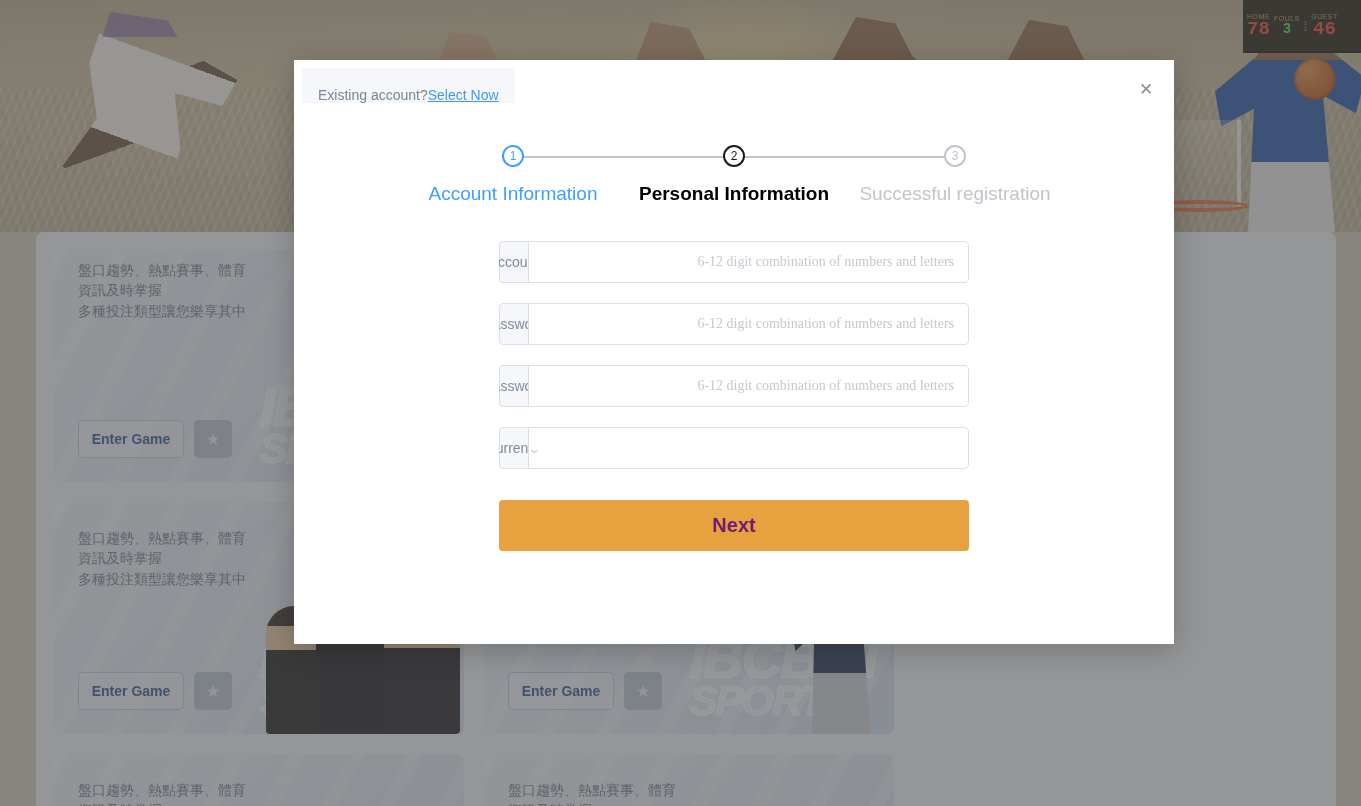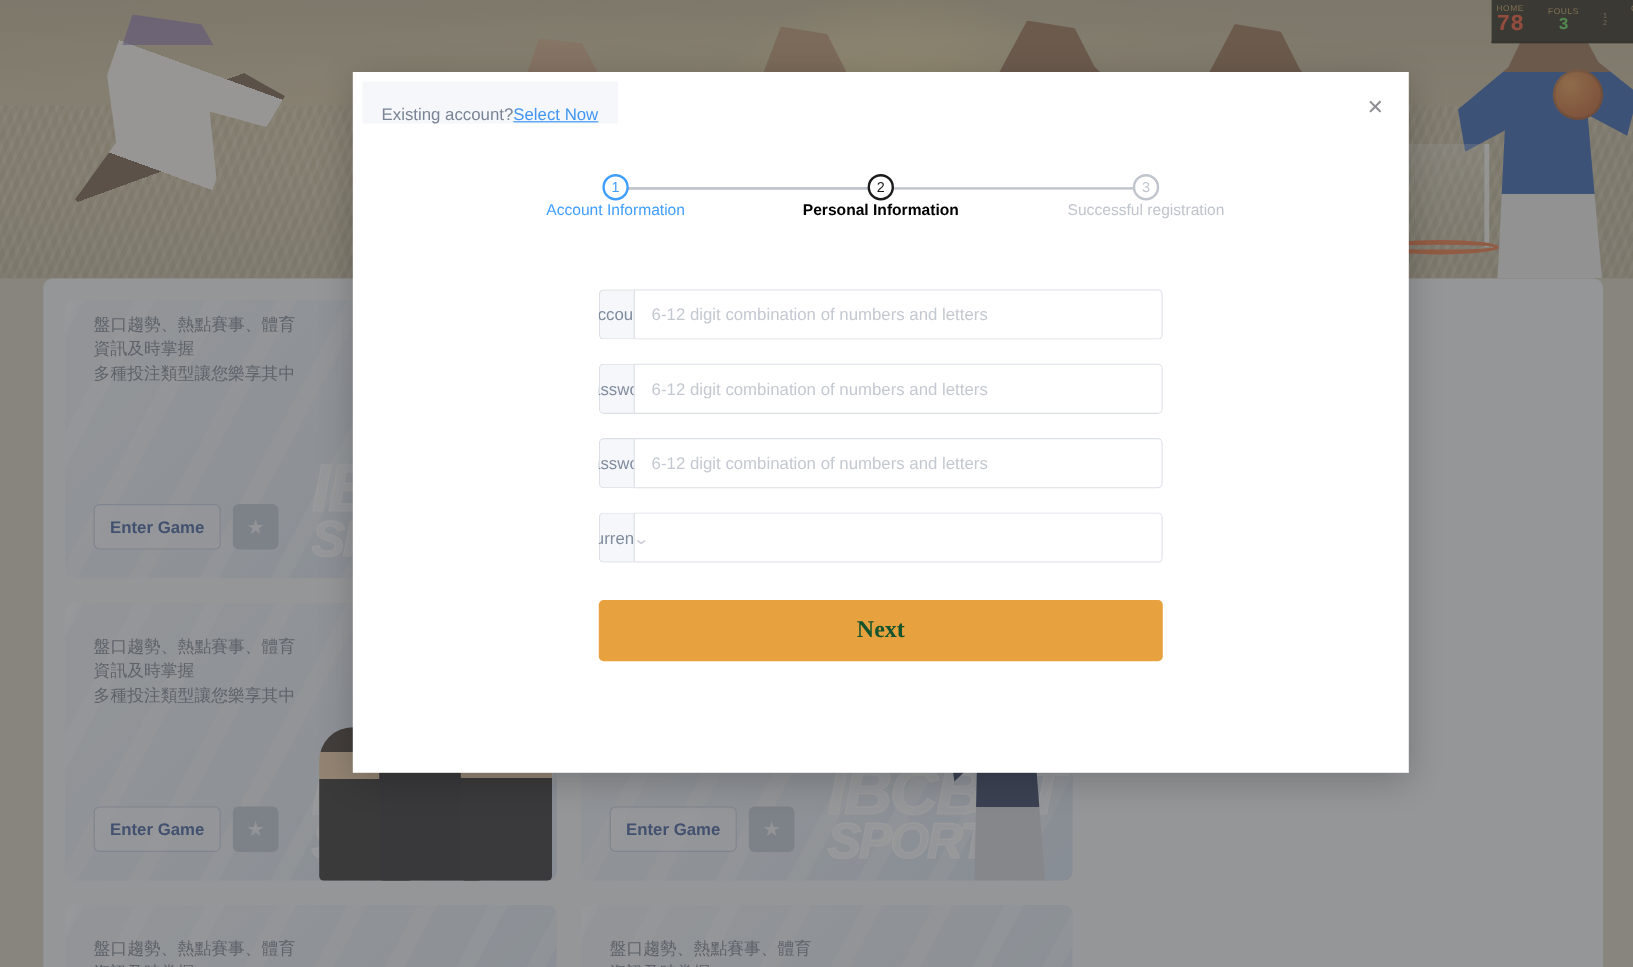--- a/index.html
+++ b/index.html
@@ -92,23 +92,23 @@
     border:4px solid #e8642c; border-radius:50%;
   }
   .ball {
     position:absolute; right:25px; top:58px; width:42px; height:42px;
     border-radius:50%;
     background:radial-gradient(circle at 34% 30%, #e08b3d, #b9541c 70%);
     box-shadow: inset 0 0 0 2px rgba(0,0,0,.18);
   }
   
   .scoreboard {
-    position:absolute; right:0; top:0; width:118px; height:36px;
+    position:absolute; right:0; top:0; width:118px; height:53px;
     background:#1a1408; border-bottom:2px solid #0d0a04;
-    display:flex; align-items:center; padding:2px 4px; gap:20px;
+    display:flex; align-items:center; padding:2px 4px; gap:4px;
   }
   .sb-col { display:flex; flex-direction:column; align-items:center; line-height:1; }
   .sb-lbl { font-size:7px; color:#b89a52; font-family:"Liberation Sans",sans-serif; letter-spacing:.5px;}
   .sb-num { font-size:19px; color:#e8431f; font-family:"Liberation Mono",monospace; font-weight:bold; }
   .sb-num.g { color:#4ad24a; font-size:14px; }
   .sb-periods { display:flex; gap:3px; font-size:6px; color:#9a8a60; }
 
   
   .cards-wrap {
     position:absolute; top:232px; left:36px;
@@ -237,21 +237,21 @@
     font-size:12px; color:#c0c4cc; z-index:2; position:relative;
   }
   .step.active .step-circle { border-color:#409eff; color:#409eff; }
   .step.current .step-circle { border-color:#1b1b1b; color:#1b1b1b; }
   .step-line {
     position:absolute; top:11px; height:2px; background:#c0c4cc; z-index:1;
   }
   .step:nth-child(1) .step-line { left:50%; right:-50%; }
   .step:nth-child(2) .step-line { left:-50%; right:-50%; }
   .step-title {
-    margin-top:0; font-size:13px; white-space:nowrap; color:#c0c4cc;
+    margin-top:16px; font-size:19px; white-space:nowrap; color:#c0c4cc;
   }
   .step.active .step-title { color:#409eff; }
   .step.current .step-title { color:#000000; font-weight:bold; }
 
   
   .form {
     position:absolute; left:0; top:181px; width:100%;
     display:flex; flex-direction:column; align-items:center; gap:20px;
   }
   .field {
@@ -271,35 +271,36 @@
     flex:1; position:relative;
     border:1px solid #dcdfe6;
     border-radius:0 4px 4px 0;
     display:flex; align-items:center;
     background:#fff;
   }
   .field-ctrl input {
     width:100%; height:100%;
     border:none; outline:none; background:transparent;
     padding:0 14px; font-size:14px; color:#0369a1;
-    font-family:Liberation Sans, sans-serif;
+    font-family:Liberation Serif, serif;
+    text-align:right;
   }
   .field-ctrl input::placeholder { color:#c4c8d0; }
   .select-value {
     padding:0 14px; font-size:14px; color:#c4c8d0; flex:1;
   }
   .chevron {
     margin-right:14px; color:#c9ccd6; font-size:13px; line-height:1;
     transform:scaleX(1.3);
   }
   .btn-next {
     width:470px; height:51px; margin-top:11px;
     background:#e7a23f; border:none; border-radius:4px;
-    color:#14532d; font-size:20px; font-weight:bold;
-    cursor:pointer; font-family:Liberation Serif, serif;
+    color:#701a75; font-size:20px; font-weight:bold;
+    cursor:pointer; font-family:Liberation Sans, sans-serif;
   }
 </style>
 </head>
 <body>
 
 <div id="page-root">
 
   <div class="hero">
     <div class="hero-glow"></div>
     <div class="crowd"></div>

